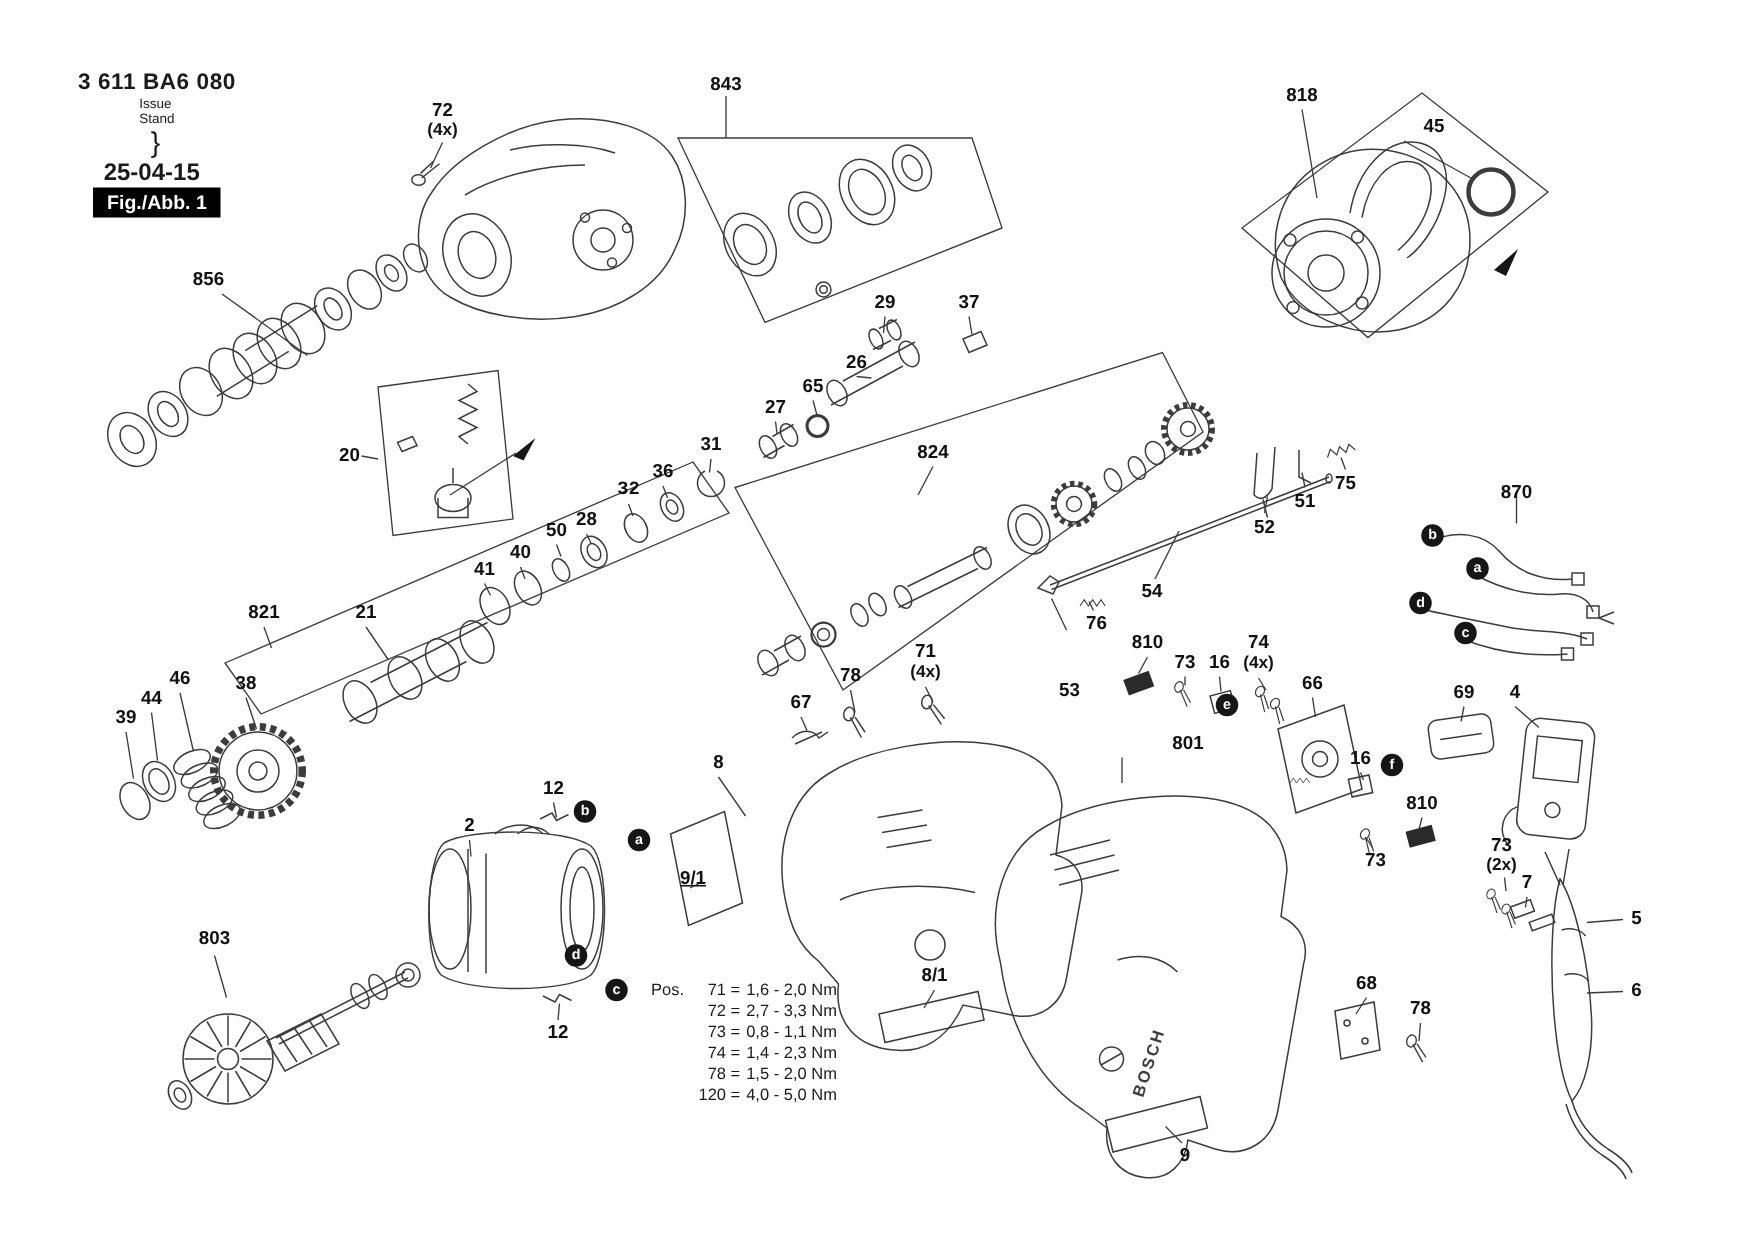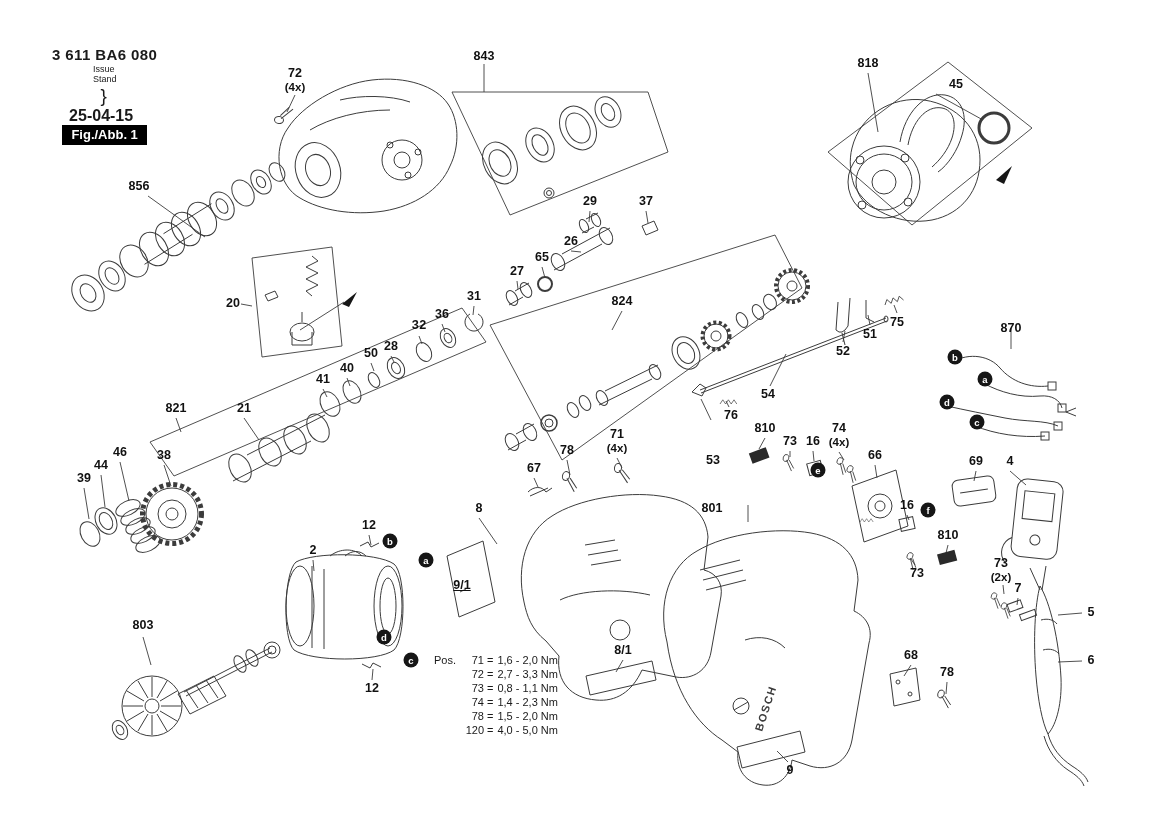--- a/index.html
+++ b/index.html
@@ -442,21 +442,21 @@
       <div class="plabel" style="left: 617px; top: 428px;">71<span class="sub">(4x)</span></div>
       <div class="plabel" style="left: 567px; top: 444px;">78</div>
       <div class="plabel" style="left: 534px; top: 462px;">67</div>
       <div class="plabel" style="left: 479px; top: 502px;">8</div>
       <div class="plabel" style="left: 369px; top: 519px;">12</div>
       <div class="plabel" style="left: 313px; top: 544px;">2</div>
       <div class="plabel" style="left: 462px; top: 579px; text-decoration: underline;">9/1</div>
       <div class="plabel" style="left: 143px; top: 619px;">803</div>
       <div class="plabel" style="left: 372px; top: 682px;">12</div>
       <div class="plabel" style="left: 623px; top: 644px;">8/1</div>
-      <div class="plabel" style="left: 712px; top: 489px; margin-top: 13px;">801</div>
+      <div class="plabel" style="left: 792px; top: 489px;">801</div>
       <div class="plabel" style="left: 790px; top: 764px;">9</div>
       <div class="plabel" style="left: 911px; top: 649px;">68</div>
       <div class="plabel" style="left: 947px; top: 666px;">78</div>
       <div class="plabel" style="left: 976px; top: 455px;">69</div>
       <div class="plabel" style="left: 1010px; top: 455px;">4</div>
       <div class="plabel" style="left: 907px; top: 499px;">16</div>
       <div class="plabel" style="left: 948px; top: 529px;">810</div>
       <div class="plabel" style="left: 917px; top: 567px;">73</div>
       <div class="plabel" style="left: 1001px; top: 557px;">73<span class="sub">(2x)</span></div>
       <div class="plabel" style="left: 1018px; top: 582px;">7</div>

